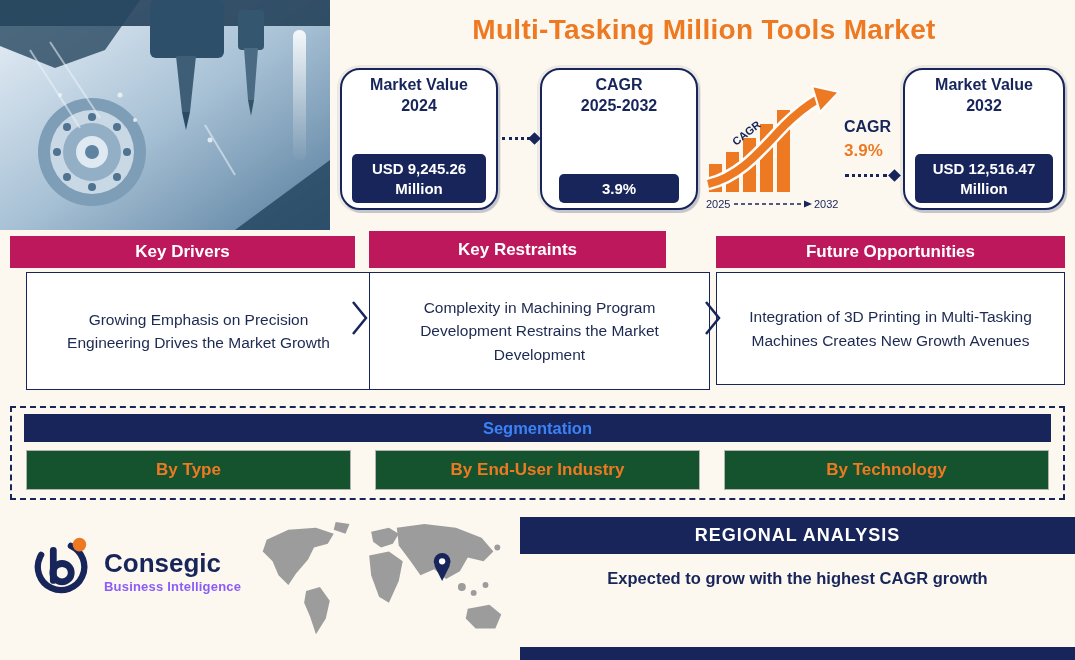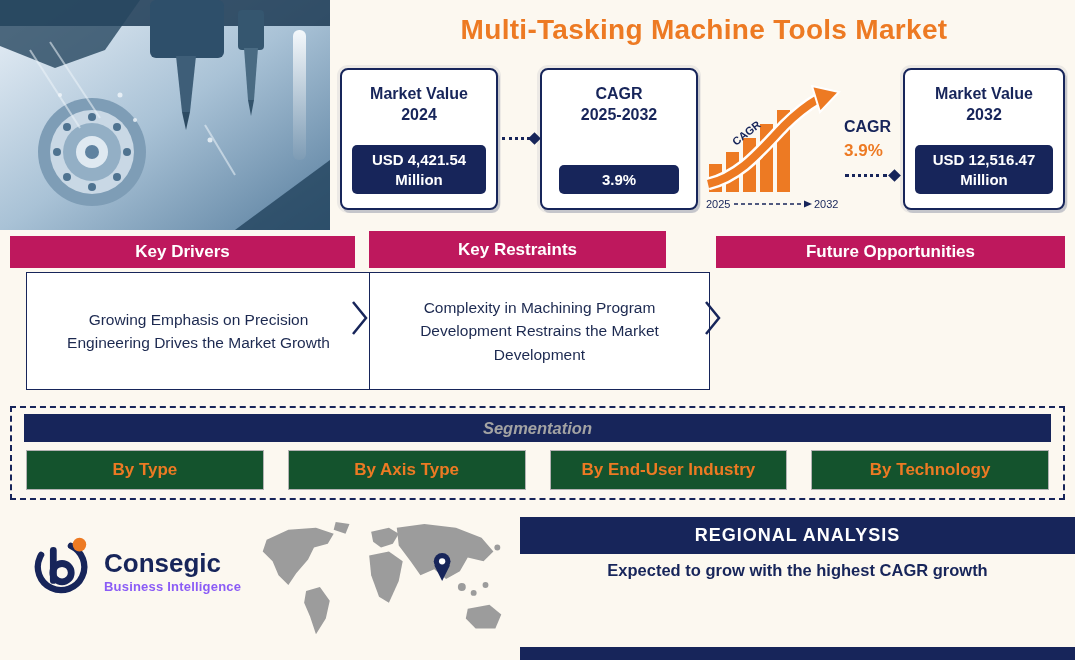--- a/index.html
+++ b/index.html
@@ -10,22 +10,22 @@
   
   .hero{position:absolute;left:0;top:0;width:330px;height:230px;}
   .hero svg{display:block;width:100%;height:100%;}
 
   
   .main-title{position:absolute;left:338px;top:14px;width:732px;text-align:center;
     font-size:28px;font-weight:bold;color:#ED7A23;letter-spacing:.3px;}
 
   
   .stat-box{position:absolute;top:68px;height:142px;background:#fff;border:2px solid #17255A;
-    border-radius:8px;box-shadow:2px 3px 0 rgba(23,37,90,.18),0 0 0 3px rgba(23,37,90,.07);
-    display:flex;flex-direction:column;align-items:center;justify-content:space-between;padding:14px 10px;}
+    border-radius:20px;box-shadow:2px 3px 0 rgba(23,37,90,.18),0 0 0 3px rgba(23,37,90,.07);
+    display:flex;flex-direction:column;align-items:center;justify-content:space-between;padding:5px 10px;}
   #box-2024{left:340px;width:158px;}
   #box-cagr{left:540px;width:158px;}
   #box-2032{left:903px;width:162px;}
   .stat-label{color:#17255A;font-weight:bold;font-size:16px;text-align:center;line-height:1.3;}
   .stat-badge{background:#17255A;color:#fff;font-weight:bold;font-size:15px;text-align:center;
     padding:5px 9px;border-radius:5px;line-height:1.3;min-width:120px;}
 
   .dot-line{position:absolute;border-top:3px dotted #17255A;}
   #conn1{top:137px;left:502px;width:28px;}
   #conn2{top:174px;left:845px;width:42px;}
@@ -49,39 +49,39 @@
     text-align:center;padding:10px 26px;}
   #pb1{left:26px;width:345px;height:118px;}
   #pb2{left:369px;width:341px;height:118px;}
   #pb3{left:716px;width:349px;height:113px;}
   .flow-chevron{position:absolute;top:298px;width:22px;height:40px;}
   #chev1{left:349px;}
   #chev2{left:702px;}
 
   
   .seg{position:absolute;left:10px;top:406px;width:1055px;height:94px;border:2px dashed #17255A;}
-  .seg-header{position:absolute;left:12px;right:12px;top:6px;height:28px;background:#17255A;color:#a3a3a3;
-    font-weight:bold;font-size:16.5px;display:flex;align-items:center;justify-content:center;font-style:italic;}
+  .seg-header{position:absolute;left:12px;right:12px;top:6px;height:28px;background:#17255A;color:#3b82f6;
+    font-weight:bold;font-size:16.5px;display:flex;align-items:center;justify-content:center;}
   .seg-items{position:absolute;left:14px;right:14px;top:42px;bottom:8px;display:flex;gap:24px;}
   .seg-item{flex:1;background:#14532d;border:1px solid #b3b3b3;color:#ED7A23;font-weight:bold;
     font-size:17px;display:flex;align-items:center;justify-content:center;}
 
   
   .logo-block{position:absolute;left:32px;top:532px;display:flex;align-items:flex-end;gap:10px;}
   .logo-icon{width:62px;height:62px;}
   .logo-name{font-size:26px;font-weight:bold;color:#17255A;line-height:1.05;}
   .logo-tagline{font-size:13px;font-weight:bold;color:#8b5cf6;letter-spacing:.2px;margin-top:2px;}
 
   .map-svg{position:absolute;left:248px;top:518px;width:268px;height:138px;}
 
   .regional{position:absolute;left:520px;top:517px;width:555px;height:143px;}
   .regional-header{height:37px;background:#17255A;color:#fff;font-weight:bold;font-size:18px;
     letter-spacing:1px;display:flex;align-items:center;justify-content:center;}
   .regional-region{margin-top:12px;text-align:center;font-size:30px;font-weight:bold;color:#ED7A23;}
-  .regional-sub{margin-top:7px;text-align:center;font-size:16.5px;font-weight:bold;color:#17255A;}
+  .regional-sub{margin-top:15px;text-align:center;font-size:16.5px;font-weight:bold;color:#17255A;}
   .regional-strip{position:absolute;left:0;right:0;bottom:0;height:13px;background:#17255A;}
 </style>
 </head>
 <body>
 
 <div class="page">
 
   <div class="hero">
     <svg viewBox="0 0 330 230" preserveAspectRatio="none">
       <defs>
@@ -130,28 +130,28 @@
       </g>
       <g fill="#F2F7FB" opacity="0.8">
         <circle cx="120" cy="95" r="2.5"></circle>
           <circle cx="135" cy="120" r="2"></circle>
           <circle cx="210" cy="140" r="2.5"></circle>
           <circle cx="60" cy="95" r="2"></circle>
       </g>
     </svg>
   </div>
 
-  <div class="main-title">Multi-Tasking Machine Tools Market</div>
+  <div class="main-title">Multi-Tasking Million Tools Market</div>
 
   <div class="stat-box" id="box-2024">
     <div class="stat-label">
       <span>Market Value</span><br>
       <span>2024</span>
     </div>
-    <div class="stat-badge">USD 4,421.54 Million</div>
+    <div class="stat-badge">USD 9,245.26 Million</div>
   </div>
 
   <div class="dot-line" id="conn1"></div>
   <div class="diamond" id="dia1"></div>
 
   <div class="stat-box" id="box-cagr">
     <div class="stat-label">
       <span>CAGR</span><br>
       <span>2025-2032</span>
     </div>
@@ -188,33 +188,33 @@
     </div>
     <div class="stat-badge">USD 12,516.47 Million</div>
   </div>
 
   <div class="panel-header" id="ph1">Key Drivers</div>
   <div class="panel-header" id="ph2">Key Restraints</div>
   <div class="panel-header" id="ph3">Future Opportunities</div>
 
   <div class="panel-body" id="pb1">Growing Emphasis on Precision Engineering Drives the Market Growth</div>
   <div class="panel-body" id="pb2">Complexity in Machining Program Development Restrains the Market Development</div>
+  <div class="panel-body" id="pb3">Integration of 3D Printing in Multi-Tasking Machines Creates New Growth Avenues</div>
 
   <svg class="flow-chevron" id="chev1" viewBox="0 0 22 40">
     <polyline points="4,4 17,20 4,36" fill="none" stroke="#17255A" stroke-width="2.5"></polyline>
   </svg>
   <svg class="flow-chevron" id="chev2" viewBox="0 0 22 40">
     <polyline points="4,4 17,20 4,36" fill="none" stroke="#17255A" stroke-width="2.5"></polyline>
   </svg>
 
   <div class="seg">
     <div class="seg-header">Segmentation</div>
     <div class="seg-items">
       <div class="seg-item">By Type</div>
-      <div class="seg-item">By Axis Type</div>
       <div class="seg-item">By End-User Industry</div>
       <div class="seg-item">By Technology</div>
     </div>
   </div>
 
   <div class="logo-block">
     <svg class="logo-icon" viewBox="0 0 64 64">
       <circle cx="30" cy="36" r="24" fill="none" stroke="#17255A" stroke-width="6.5" stroke-dasharray="115 36" stroke-linecap="round" transform="rotate(-65 30 36)"></circle>
       <circle cx="49" cy="13" r="7" fill="#ED7A23"></circle>
       <line x1="22" y1="19" x2="22" y2="50" stroke="#17255A" stroke-width="7" stroke-linecap="round"></line>

